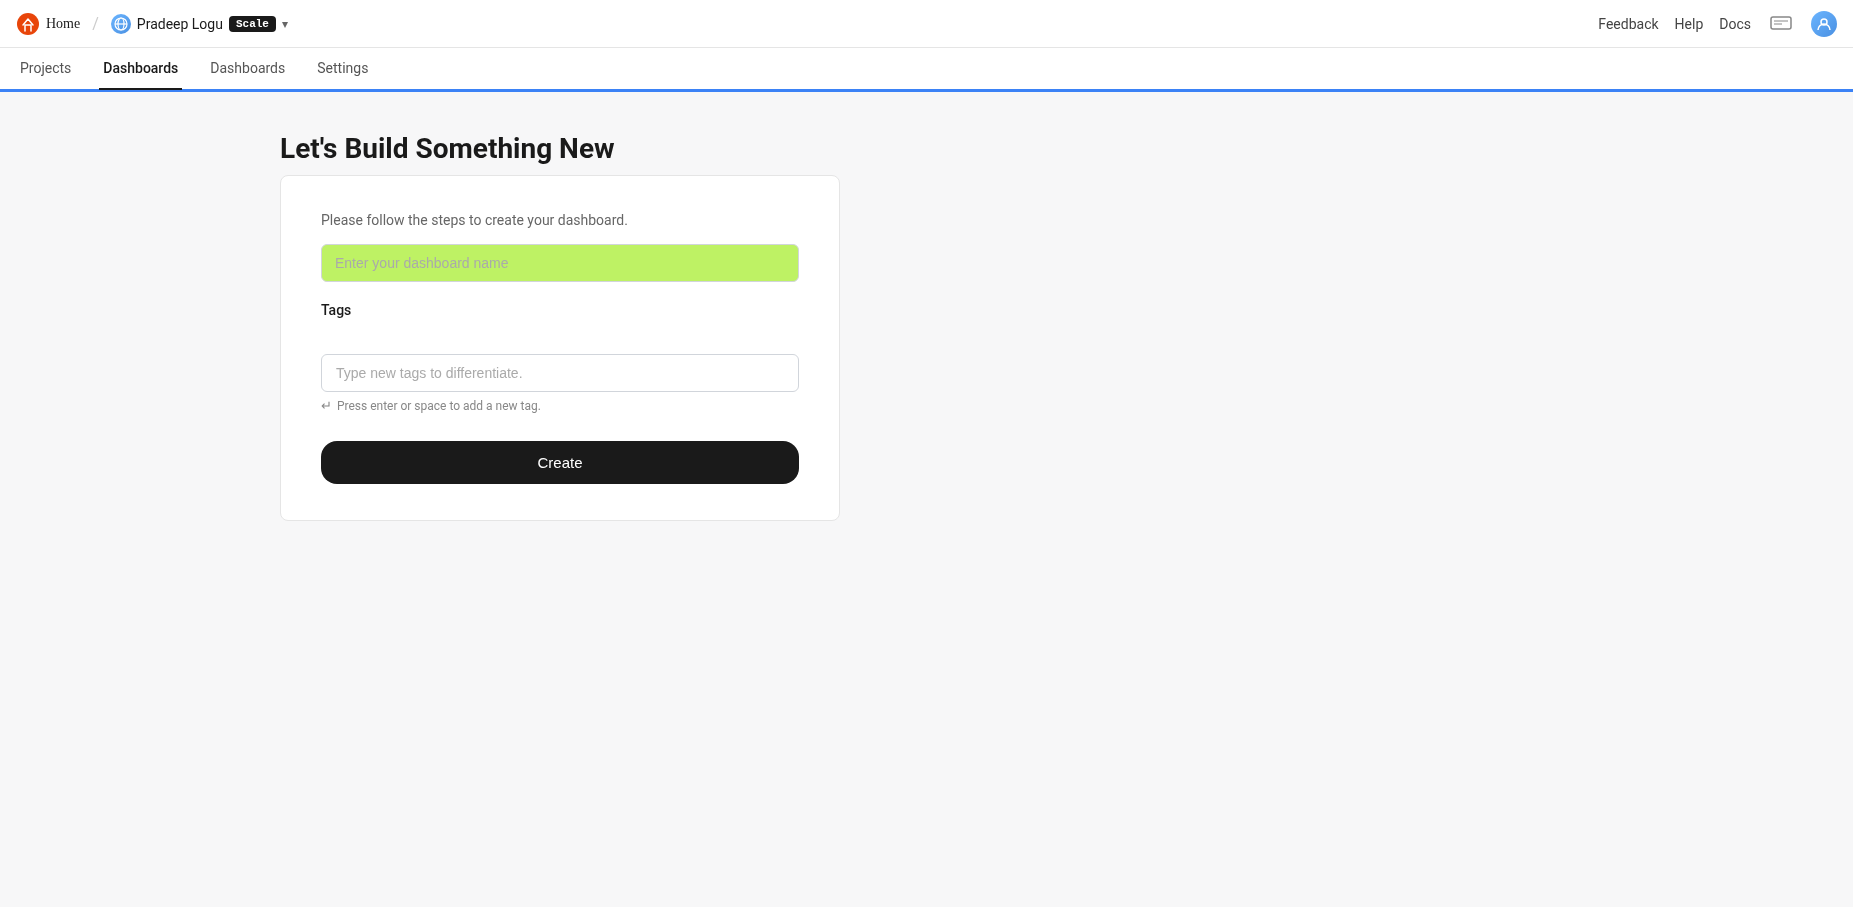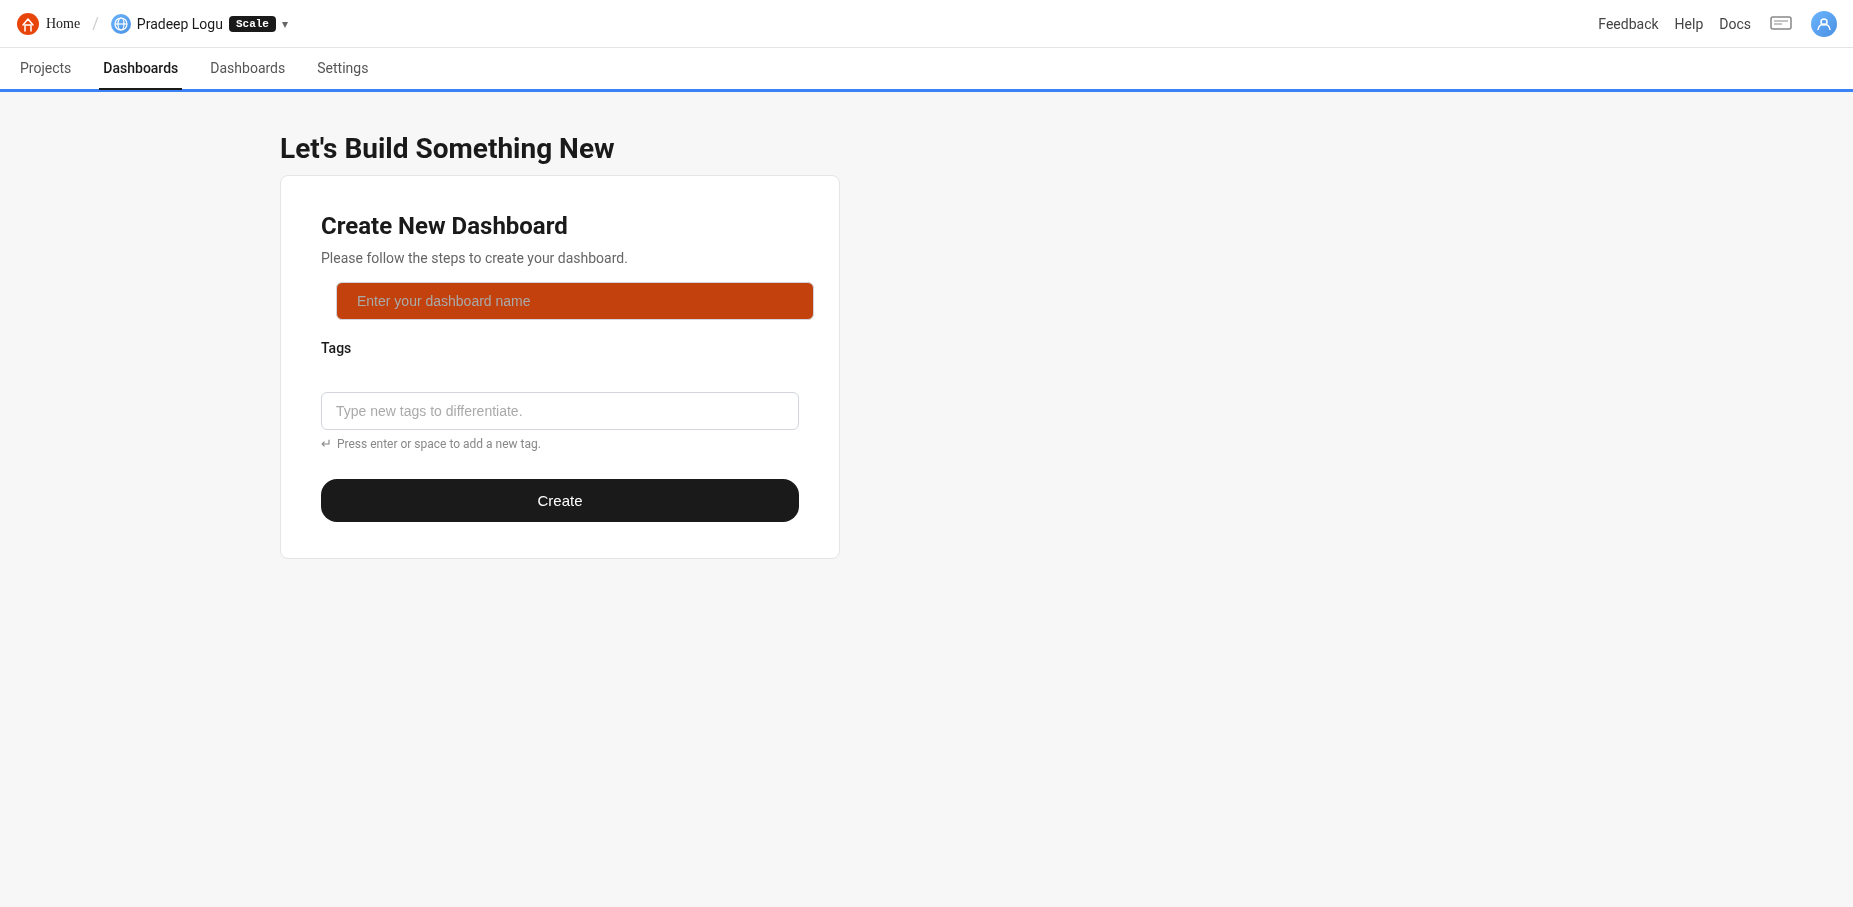--- a/index.html
+++ b/index.html
@@ -207,26 +207,25 @@
       font-size: 14px;
       font-weight: 500;
       color: #1a1a1a;
       margin-bottom: 8px;
     }
 
     .form-input {
       width: 100%;
       border: 1px solid #d1d5db;
       border-radius: 6px;
-      padding: 10px 20px;
+      padding: 10px 13px;
       font-size: 14px;
       color: #1a1a1a;
       outline: none;
-      background: #c2410c;
-      margin-left: 15px;
+      background: #bef264;
     }
 
     .form-input::placeholder {
       color: #aaa;
     }
 
     .tags-input {
       width: 100%;
       border: 1px solid #d1d5db;
       border-radius: 6px;
@@ -325,21 +324,20 @@
   <a class="tab-item">Projects</a>
   <a class="tab-item active">Dashboards</a>
   <a class="tab-item">Dashboards</a>
   <a class="tab-item">Settings</a>
 </nav>
 
 <div class="page-content">
   <h1 class="page-title">Let's Build Something New</h1>
 
   <div class="form-card">
-    <h2 class="form-card-title">Create New Dashboard</h2>
     <p class="form-card-subtitle">Please follow the steps to create your dashboard.</p>
 
     
     <div class="form-group">
       <input type="text" class="form-input" placeholder="Enter your dashboard name" style="">
     </div>
 
     
     <div class="form-group">
       <label class="form-label">Tags</label>

